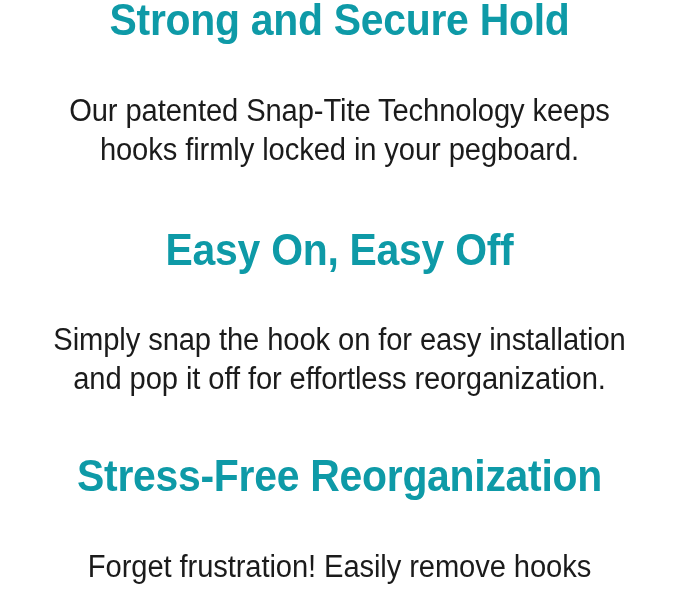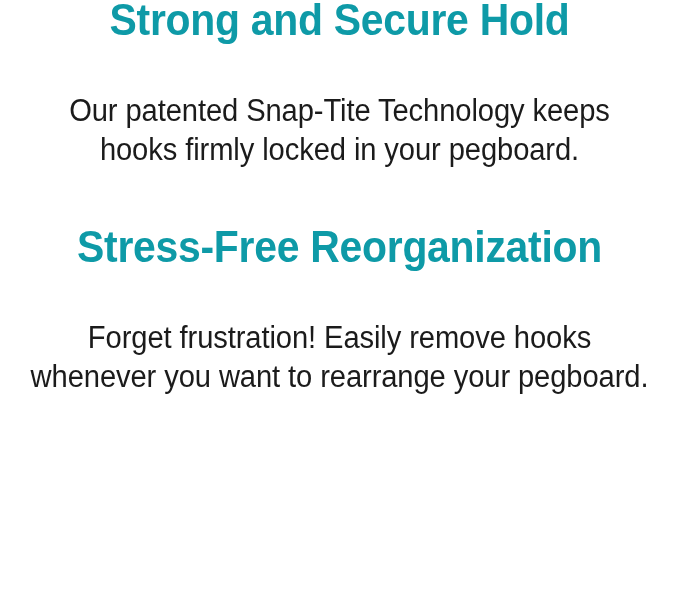--- a/index.html
+++ b/index.html
@@ -84,20 +84,27 @@
 <div class="page">
 
   <section class="feature-block" id="block-1">
     <h2 class="feature-heading" style="color: rgb(14, 154, 167);">Strong and Secure Hold</h2>
     <p class="feature-body" style="color: rgb(27, 27, 27);">
       <span class="line">Our patented Snap-Tite Technology keeps</span>
       <span class="line">hooks firmly locked in your pegboard.</span>
     </p>
   </section>
 
+  <section class="feature-block" id="block-2">
+    <h2 class="feature-heading" style="color: rgb(14, 154, 167);">Easy On, Easy Off</h2>
+    <p class="feature-body" style="color: rgb(27, 27, 27);">
+      <span class="line">Simply snap the hook on for easy installation</span>
+      <span class="line">and pop it off for effortless reorganization.</span>
+    </p>
+  </section>
 
   <section class="feature-block" id="block-3">
     <h2 class="feature-heading" style="color: rgb(14, 154, 167);">Stress-Free Reorganization</h2>
     <p class="feature-body" style="color: rgb(27, 27, 27);">
       <span class="line">Forget frustration! Easily remove hooks</span>
       <span class="line">whenever you want to rearrange your pegboard.</span>
     </p>
   </section>
 
 </div>

